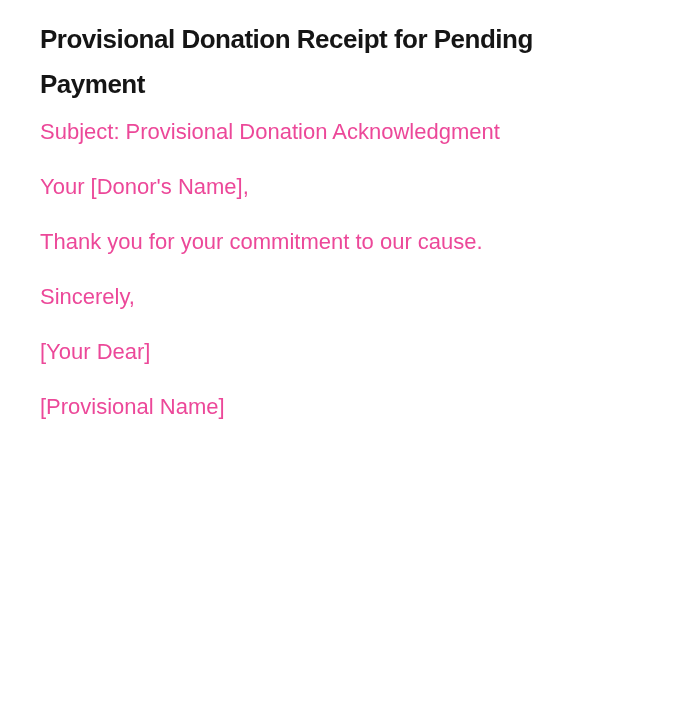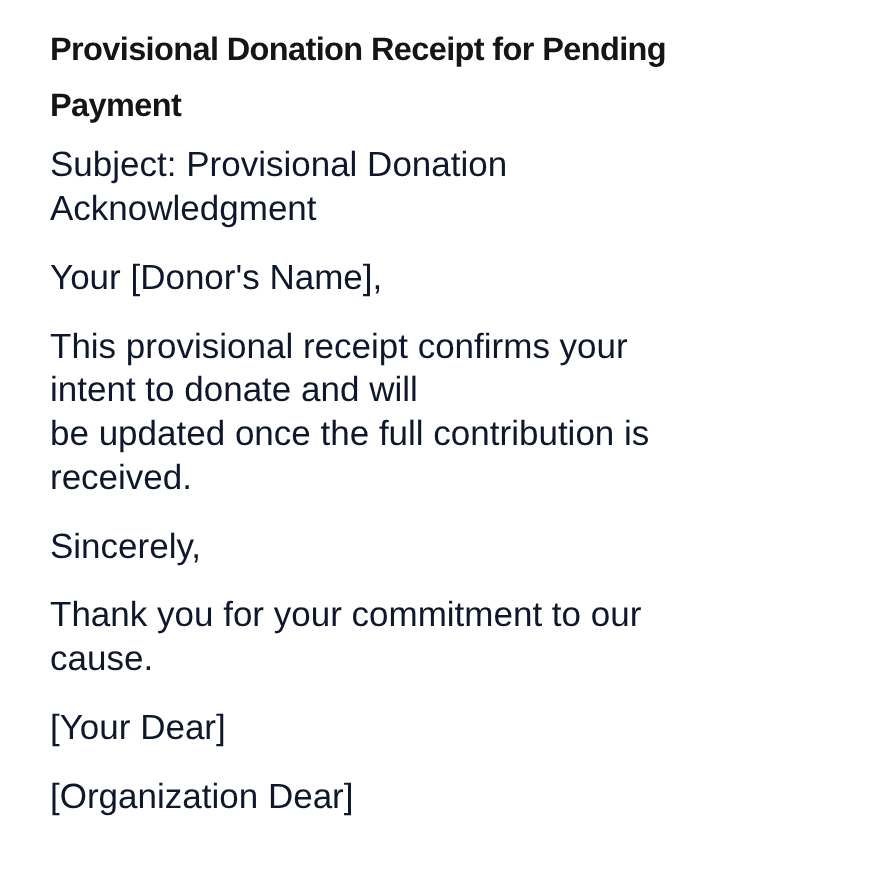--- a/index.html
+++ b/index.html
@@ -23,44 +23,42 @@
     font-size: 26px;
     line-height: 45px;
     font-weight: 700;
     letter-spacing: -0.5px;
     color: #151515;
     white-space: pre-line;
     max-width: 600px;
   }
   .doc-paragraph {
     margin: 0 0 20px 0;
-    font-size: 28px;
+    font-size: 22px;
     line-height: 35px;
     font-weight: 400;
-    color: #0f172a;
+    color: #ec4899;
     white-space: pre-line;
     max-width: 630px;
   }
 </style>
 </head>
 <body>
 
 <article class="doc">
   <h1 class="doc-title">Provisional Donation Receipt for Pending
 Payment</h1>
 
   <p class="doc-paragraph">Subject: Provisional Donation Acknowledgment</p>
 
   <p class="doc-paragraph">Your [Donor's Name],</p>
 
 
-  <p class="doc-paragraph">This provisional receipt confirms your intent to donate and will
-be updated once the full contribution is received.</p>
+
+  <p class="doc-paragraph">Thank you for your commitment to our cause.</p>
 
   <p class="doc-paragraph">Sincerely,</p>
-
-  <p class="doc-paragraph">Thank you for your commitment to our cause.</p>
 
   <p class="doc-paragraph">[Your Dear]</p>
 
 
-  <p class="doc-paragraph">[Organization Dear]</p>
+  <p class="doc-paragraph">[Provisional Name]</p>
 </article>
 
 </body></html>

